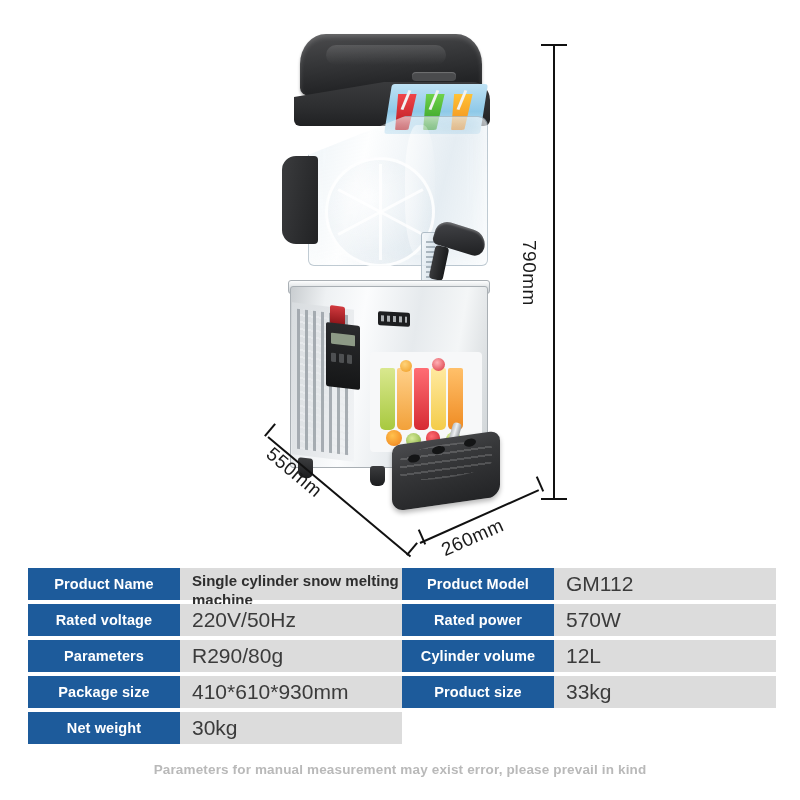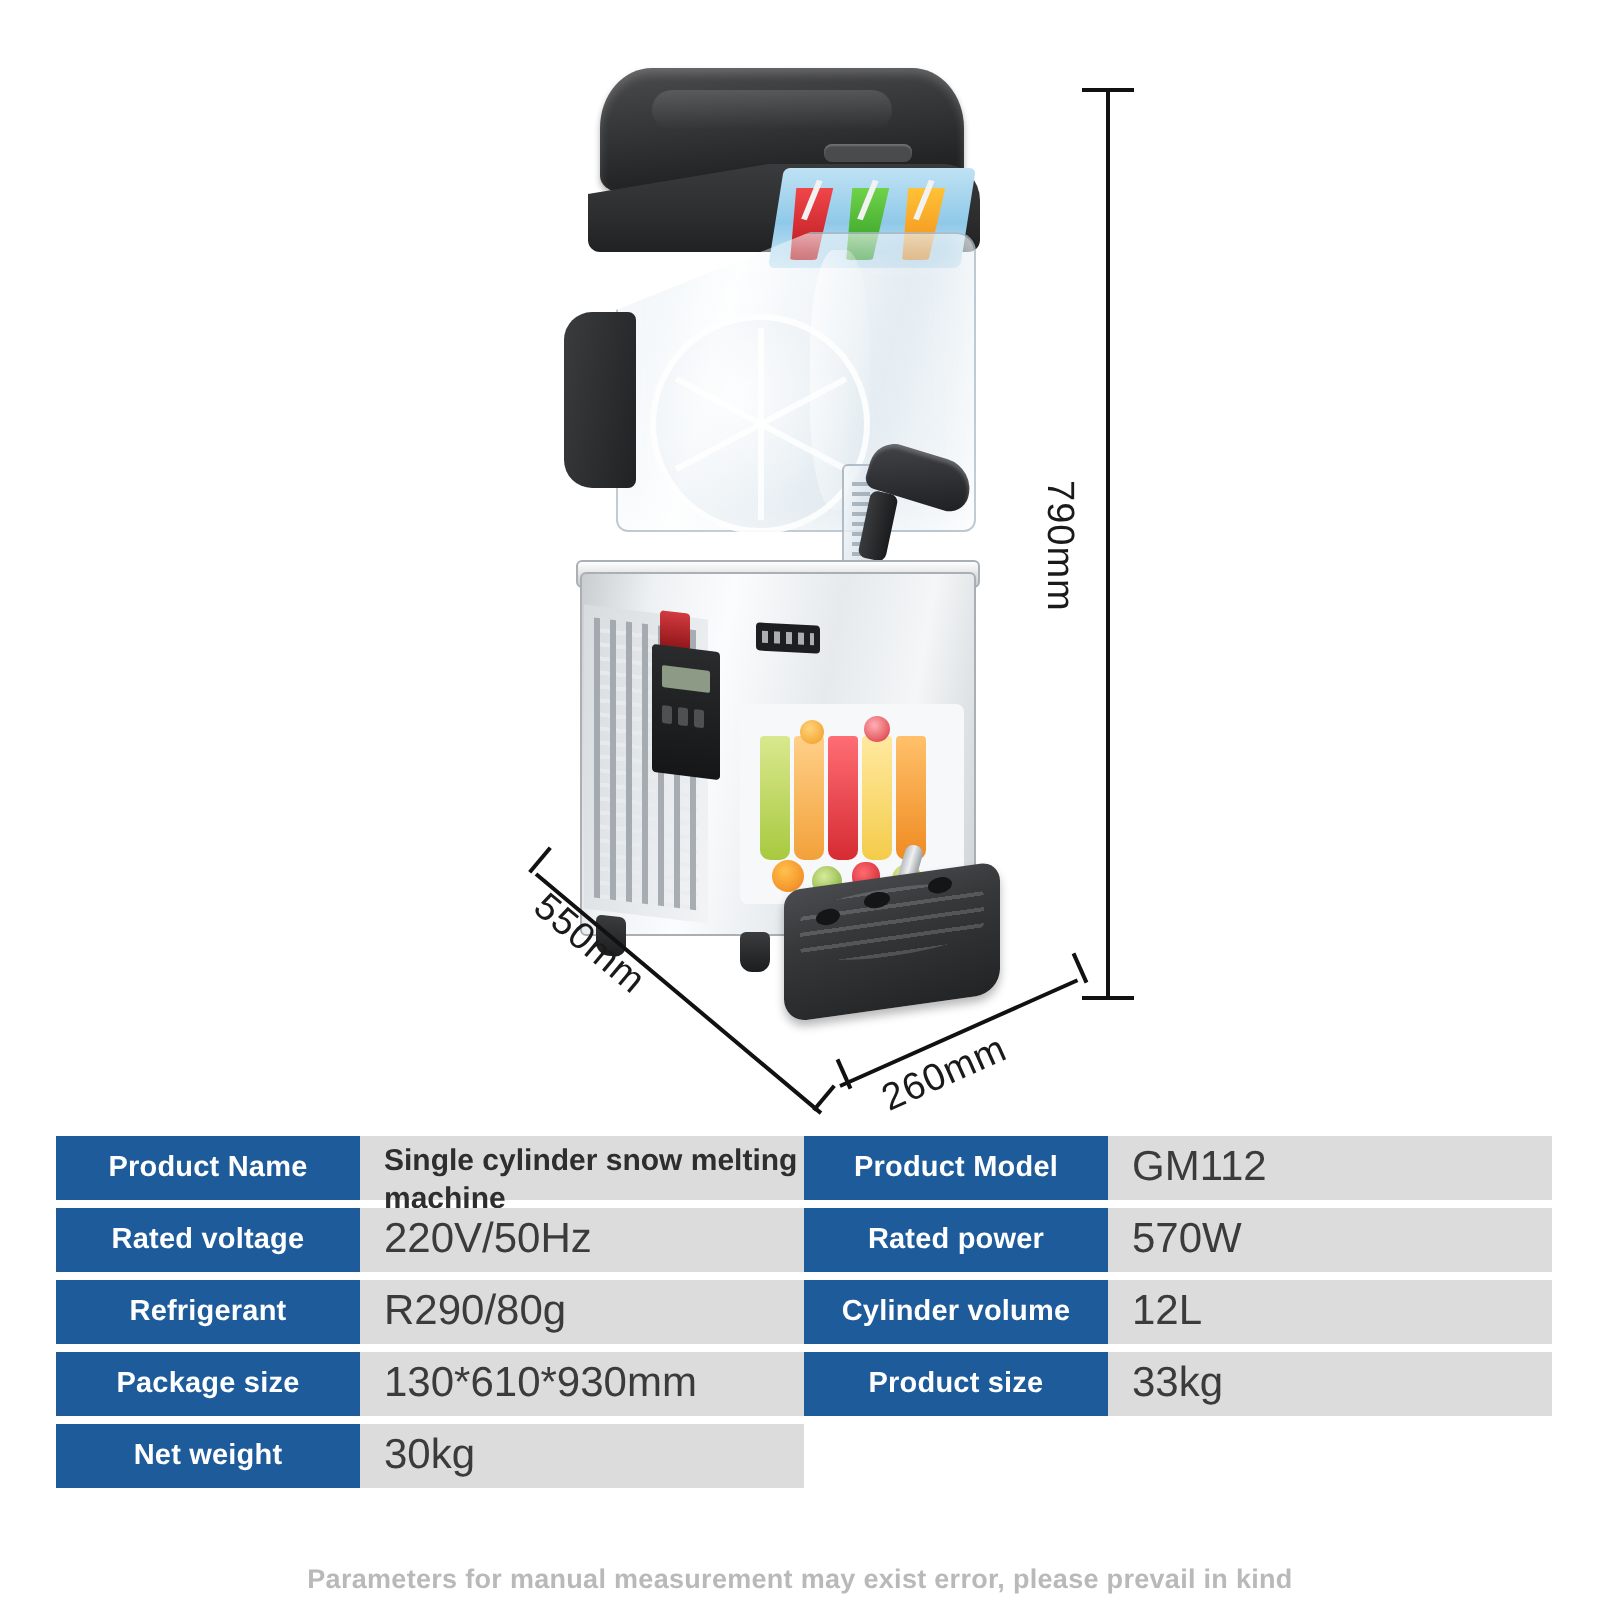--- a/index.html
+++ b/index.html
@@ -444,21 +444,21 @@
     font-size: 15px;
     font-weight: bold;
     line-height: 1.25;
     color: #2e2e2e;
     display: block;
     padding-top: 4px;
   }
 
   #disclaimer {
     position: absolute;
-    left: 0; top: 782px;
+    left: 0; top: 762px;
     width: 800px;
     text-align: center;
     color: #b9b9b9;
     font-size: 13.5px;
     font-weight: bold;
     letter-spacing: .15px;
   }
 </style>
 </head>
 <body>
@@ -558,26 +558,26 @@
 <div id="spec-table">
   <div class="spec-grid" id="spec-grid">
       <div class="cell cell-label">Product Name</div>
       <div class="cell cell-value small">Single cylinder snow melting machine</div>
       <div class="cell cell-label">Product Model</div>
       <div class="cell cell-value">GM112</div>
       <div class="cell cell-label">Rated voltage</div>
       <div class="cell cell-value">220V/50Hz</div>
       <div class="cell cell-label">Rated power</div>
       <div class="cell cell-value">570W</div>
-      <div class="cell cell-label">Refrigerant</div>
+      <div class="cell cell-label">Parameters</div>
       <div class="cell cell-value">R290/80g</div>
       <div class="cell cell-label">Cylinder volume</div>
       <div class="cell cell-value">12L</div>
       <div class="cell cell-label">Package size</div>
-      <div class="cell cell-value">130*610*930mm</div>
+      <div class="cell cell-value">410*610*930mm</div>
       <div class="cell cell-label">Product size</div>
       <div class="cell cell-value">33kg</div>
       <div class="cell cell-label">Net weight</div>
       <div class="cell cell-value">30kg</div>
     </div>
 </div>
 
 <div id="disclaimer">Parameters for manual measurement may exist error, please prevail in kind</div>
 
 </body></html>

